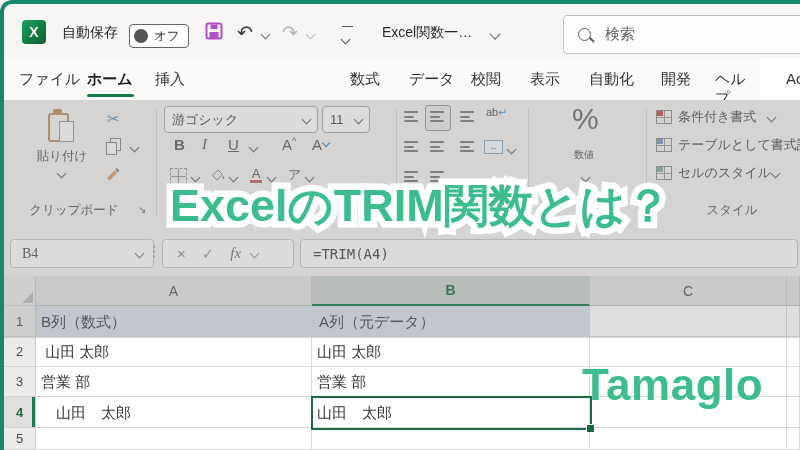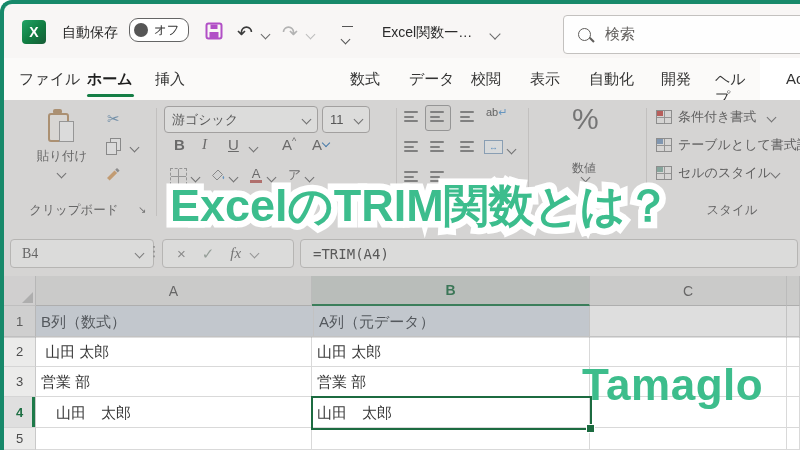--- a/index.html
+++ b/index.html
@@ -6,22 +6,22 @@
   .stage{position:relative;width:800px;height:450px;overflow:hidden;background:#fff;
          font-family:"Liberation Sans",sans-serif;color:#333;}
   .frame{position:absolute;inset:0;border-top:4px solid #17896a;border-left:4px solid #17896a;
          border-top-left-radius:12px;pointer-events:none;z-index:50;}
   
   .titlebar{position:absolute;left:4px;top:4px;width:796px;height:54px;background:#f8f6f5;}
   .xlogo{position:absolute;left:18px;top:16px;width:24px;height:24px;border-radius:4px;
          background:linear-gradient(135deg,#21a366 0%,#107c41 55%,#185c37 100%);
          color:#fff;font-weight:bold;font-size:14px;display:flex;align-items:center;justify-content:center;}
   .autosave{position:absolute;left:58px;top:20px;font-size:14px;color:#252525;}
-  .pill{position:absolute;left:125px;top:14px;width:58px;height:22px;border:1.5px solid #656565;
-        border-radius:9px;background:#fff;display:flex;align-items:center;text-align:right;}
+  .pill{position:absolute;left:125px;top:20px;width:58px;height:22px;border:1.5px solid #656565;
+        border-radius:4px;background:#fff;display:flex;align-items:center;text-align:right;}
   .knob{width:14px;height:14px;border-radius:50%;background:#565656;margin-left:4px;}
   .pill span{margin-left:6px;font-size:12.5px;color:#333;}
   .tb-ic{position:absolute;top:18px;font-size:19px;line-height:22px;color:#3b3b3b;}
   .cv{display:inline-block;width:6px;height:6px;border-right:1.5px solid currentColor;
       border-bottom:1.5px solid currentColor;transform:rotate(45deg);}
   .cv-s{position:absolute;color:#6a6a6a;}
   .ribdisp{position:absolute;left:338px;top:22px;width:11px;color:#555;}
   .ribdisp::before{content:"";display:block;border-top:1.5px solid #555;margin-bottom:2px;width:11px;}
   .fname{position:absolute;left:378px;top:20px;font-size:14px;color:#2b2b2b;}
   .searchbox{position:absolute;left:559px;top:11px;width:250px;height:37px;background:#fefefe;
@@ -261,21 +261,21 @@
         <i></i>
       </div>
     <div class="bars" style="left:426px;top:71px">
         <i></i>
         <i></i>
         <i></i>
       </div>
     <span class="glabel" style="left:420px;top:102px;width:80px">配置</span>
 
     <span class="ric" style="left:568px;top:2px;font-size:30px;color:#6e6e6e">%</span>
-    <span class="glabel" style="left:546px;top:60px;width:68px;font-size:12px">数値</span>
+    <span class="glabel" style="left:546px;top:48px;width:68px;font-size:10px">数値</span>
     <span class="cv cv-s" style="left:578px;top:74px"></span>
 
     <div class="grid-ic" style="left:652px;top:10px"></div>
     <span class="stylbl" style="left:674px;top:8px">条件付き書式</span>
     <span class="cv cv-s" style="left:764px;top:14px"></span>
     <div class="grid-ic blue" style="left:652px;top:38px"></div>
     <span class="stylbl" style="left:674px;top:36px">テーブルとして書式設定</span>
     <div class="grid-ic teal" style="left:652px;top:66px"></div>
     <span class="stylbl" style="left:674px;top:64px">セルのスタイル</span>
     <span class="cv cv-s" style="left:768px;top:70px"></span>

